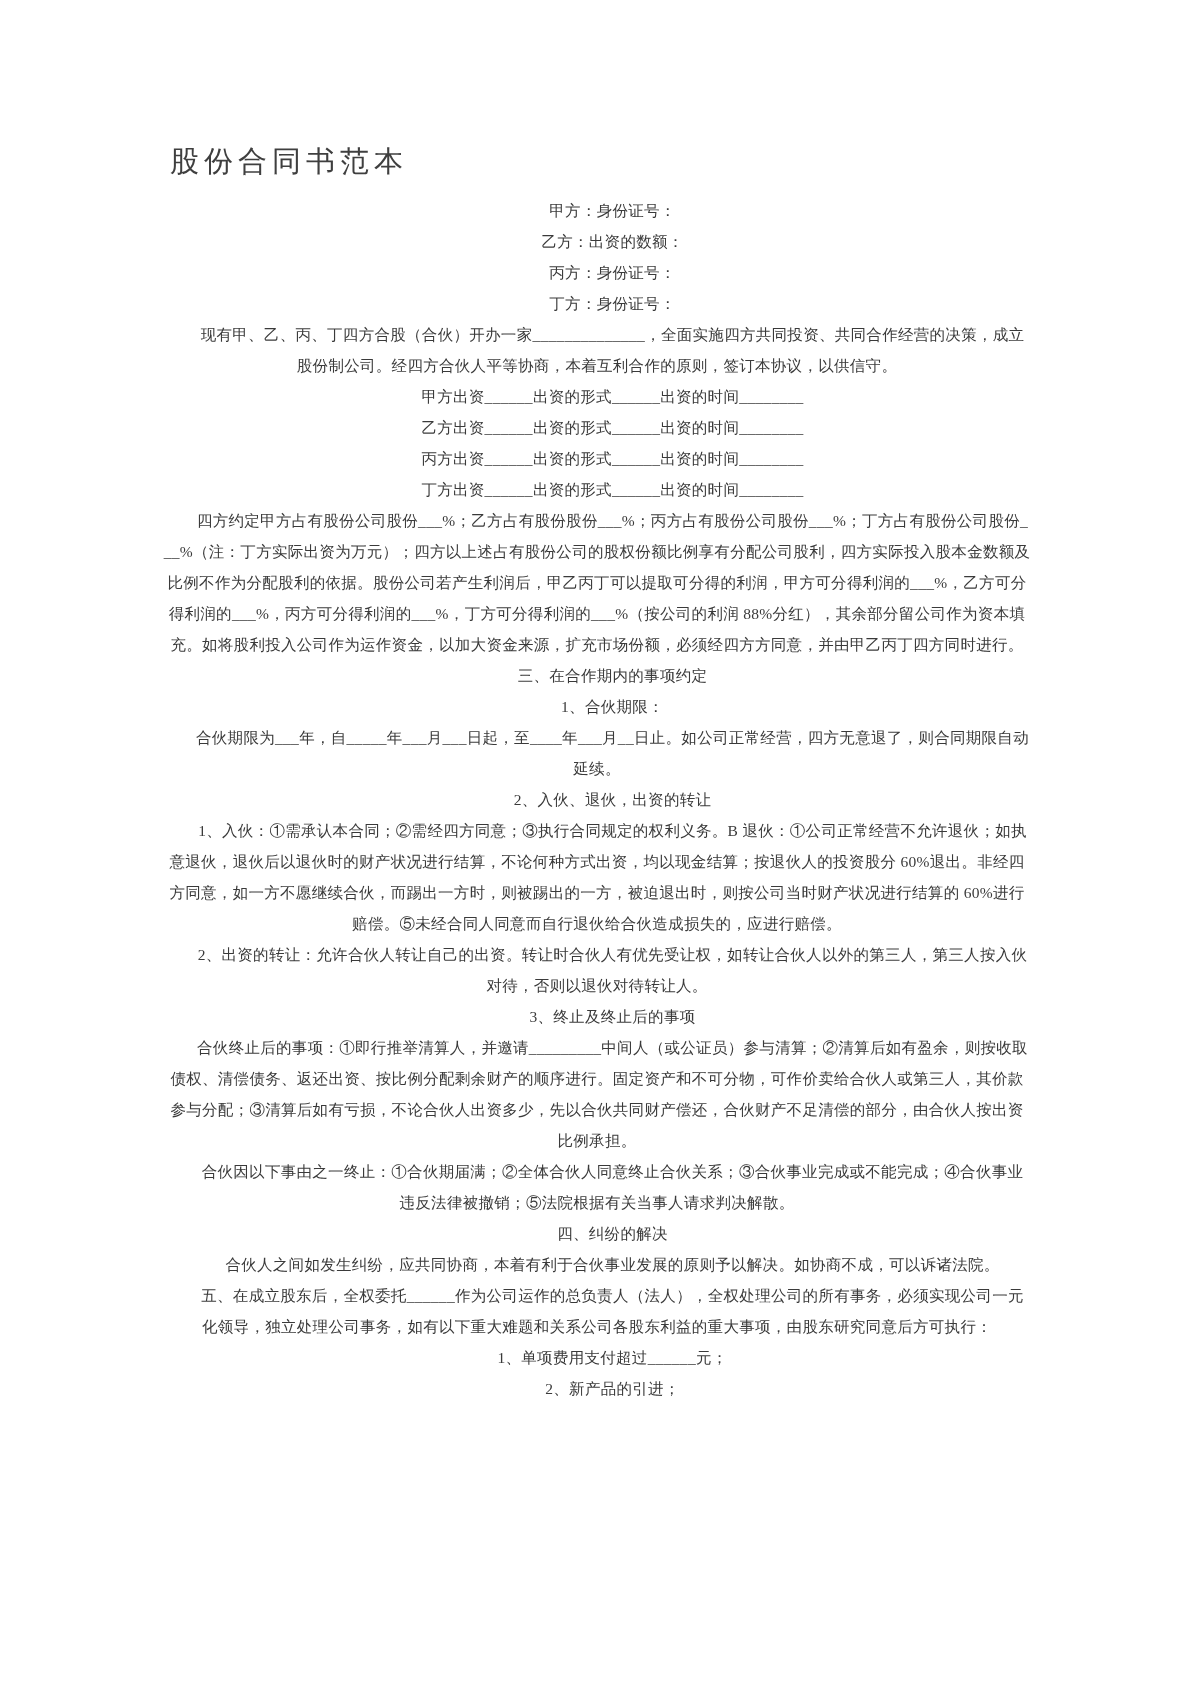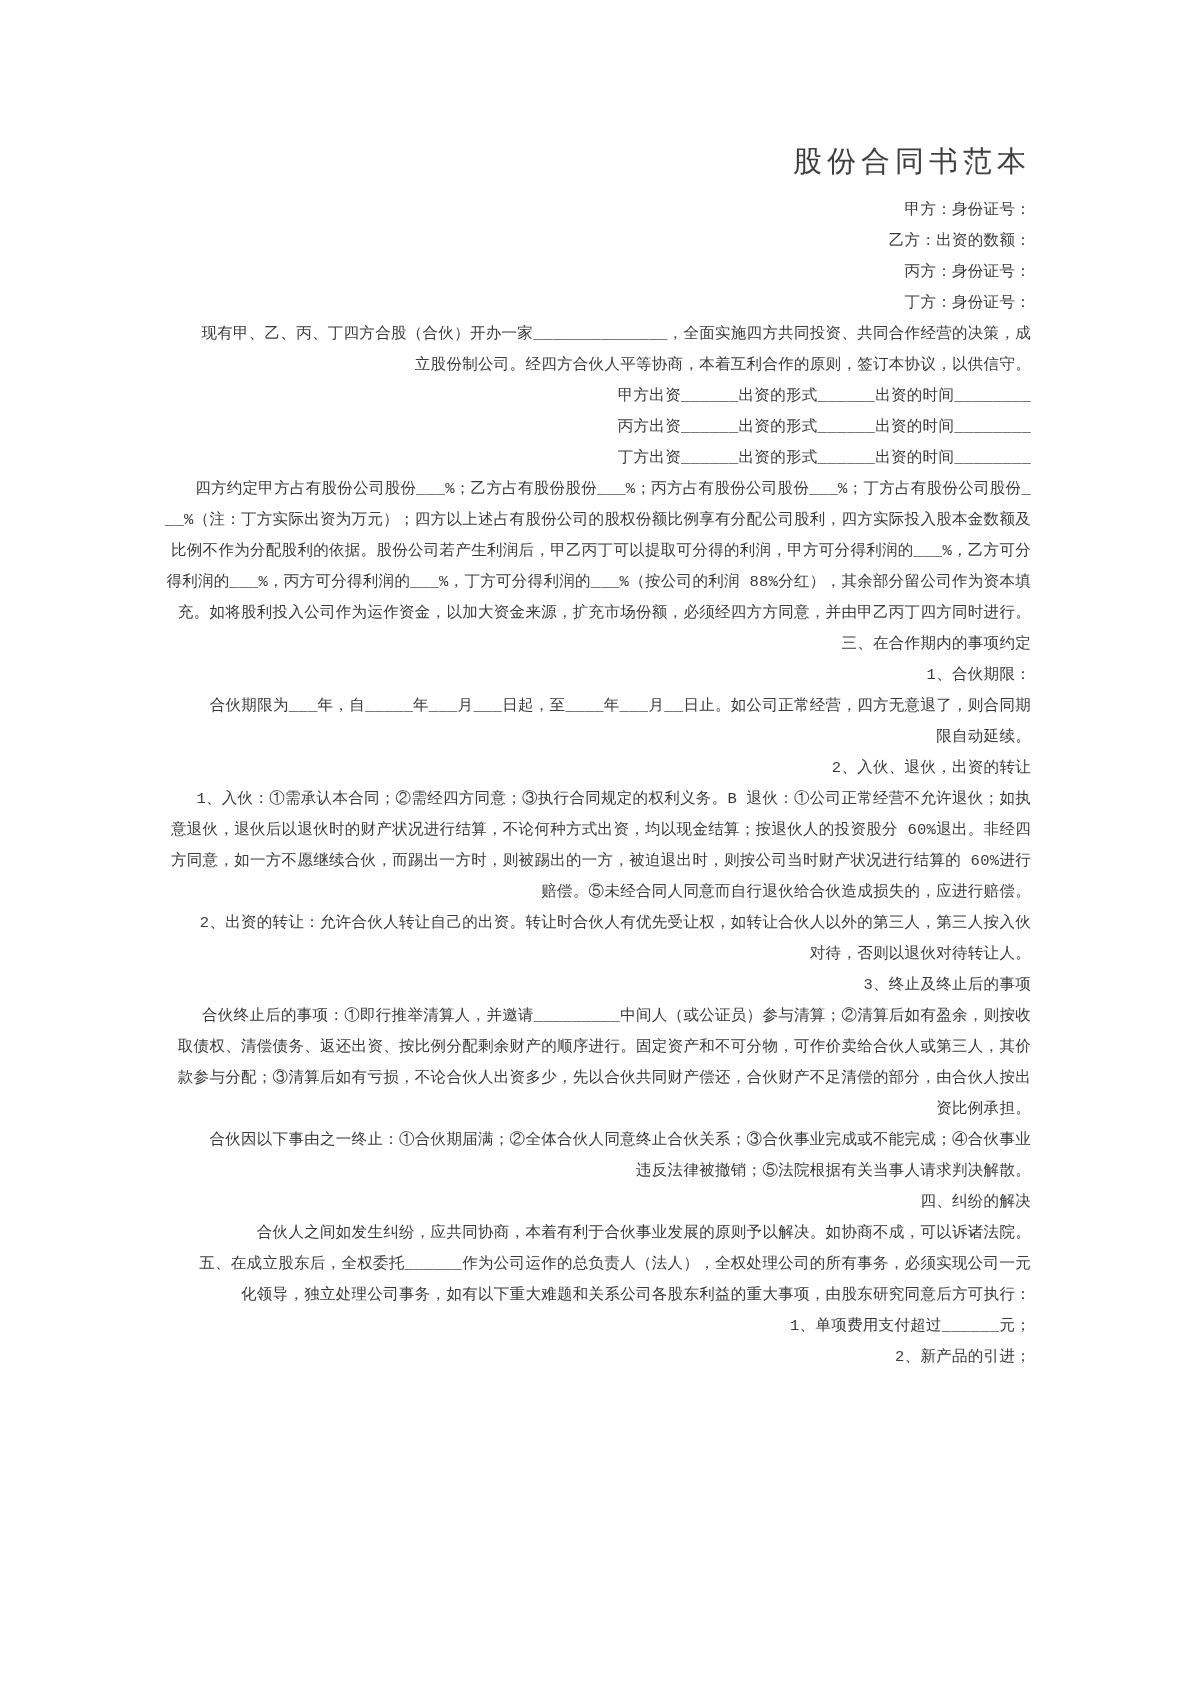--- a/index.html
+++ b/index.html
@@ -21,48 +21,48 @@
     color: #3b3b3b;
   }
   .doc-title {
     font-family: "Liberation Serif", "DejaVu Serif", serif;
     font-weight: 400;
     font-size: 29px;
     letter-spacing: 5px;
     color: #3f3f3f;
     margin: 0 0 16px 7px;
     line-height: 1.2;
-    text-align: right;
   }
   .para {
-    font-family: Liberation Mono, monospace;
+    font-family: Liberation Serif, serif;
     font-size: 15.5px;
     line-height: 31px;
     color: #3a3a3a;
     margin: 0;
     text-indent: 2em;
-    text-align: right;
+    text-align: center;
     word-break: break-all;
     letter-spacing: 0.3px;
   }
 </style>
 </head>
 <body>
 
 <div class="page">
   <h1 class="doc-title">股份合同书范本</h1>
 
   <p class="para">甲方：身份证号：</p>
   <p class="para">乙方：出资的数额：</p>
   <p class="para">丙方：身份证号：</p>
   <p class="para">丁方：身份证号：</p>
 
   <p class="para">现有甲、乙、丙、丁四方合股（合伙）开办一家______________，全面实施四方共同投资、共同合作经营的决策，成立股份制公司。经四方合伙人平等协商，本着互利合作的原则，签订本协议，以供信守。</p>
 
   <p class="para">甲方出资______出资的形式______出资的时间________</p>
+  <p class="para">乙方出资______出资的形式______出资的时间________</p>
   <p class="para">丙方出资______出资的形式______出资的时间________</p>
   <p class="para">丁方出资______出资的形式______出资的时间________</p>
 
   <p class="para">四方约定甲方占有股份公司股份___%；乙方占有股份股份___%；丙方占有股份公司股份___%；丁方占有股份公司股份___%（注：丁方实际出资为万元）；四方以上述占有股份公司的股权份额比例享有分配公司股利，四方实际投入股本金数额及比例不作为分配股利的依据。股份公司若产生利润后，甲乙丙丁可以提取可分得的利润，甲方可分得利润的___%，乙方可分得利润的___%，丙方可分得利润的___%，丁方可分得利润的___%（按公司的利润 88%分红），其余部分留公司作为资本填充。如将股利投入公司作为运作资金，以加大资金来源，扩充市场份额，必须经四方方同意，并由甲乙丙丁四方同时进行。</p>
 
   <p class="para">三、在合作期内的事项约定</p>
   <p class="para">1、合伙期限：</p>
   <p class="para">合伙期限为___年，自_____年___月___日起，至____年___月__日止。如公司正常经营，四方无意退了，则合同期限自动延续。</p>
   <p class="para">2、入伙、退伙，出资的转让</p>
   <p class="para">1、入伙：①需承认本合同；②需经四方同意；③执行合同规定的权利义务。B 退伙：①公司正常经营不允许退伙；如执意退伙，退伙后以退伙时的财产状况进行结算，不论何种方式出资，均以现金结算；按退伙人的投资股分 60%退出。非经四方同意，如一方不愿继续合伙，而踢出一方时，则被踢出的一方，被迫退出时，则按公司当时财产状况进行结算的 60%进行赔偿。⑤未经合同人同意而自行退伙给合伙造成损失的，应进行赔偿。</p>

